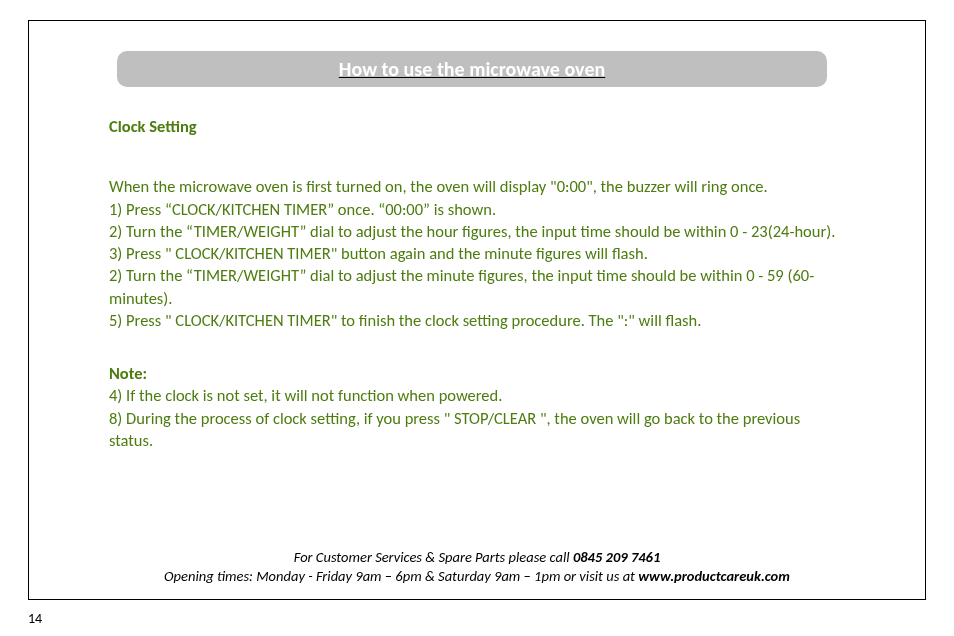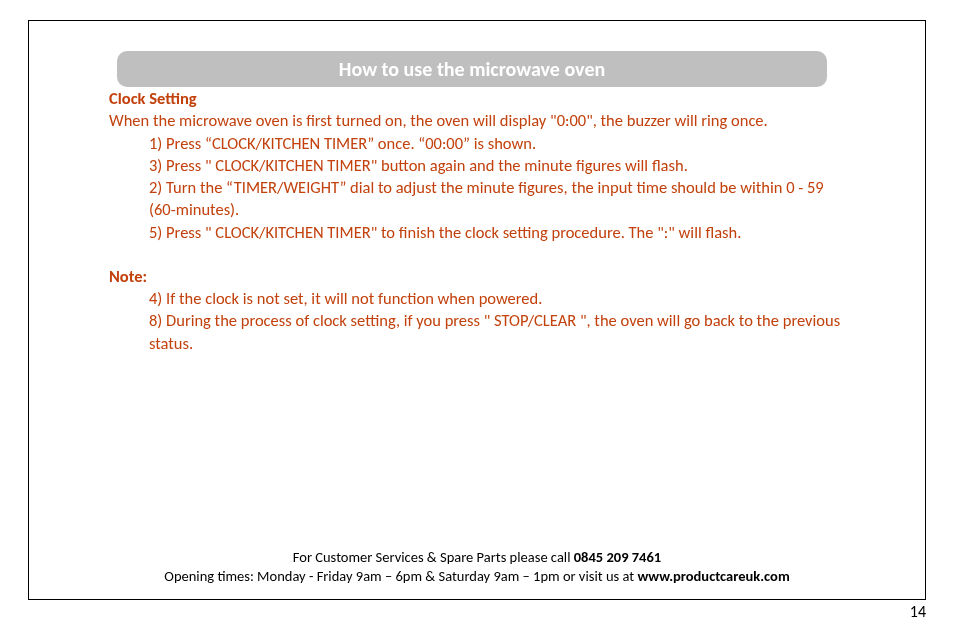--- a/index.html
+++ b/index.html
@@ -19,82 +19,86 @@
       width: 100%;
       height: 580px;
       padding: 30px 80px 16px 80px;
       position: relative;
     }
     .title-bar {
       background: #bfbfbf;
       border-radius: 10px;
       padding: 6px 10px;
       text-align: center;
+      margin-bottom: 28px;
       margin-left: 8px;
       margin-right: 18px;
+      text-decoration: underline;
     }
     .title-bar-text {
       color: #fff;
       font-weight: bold;
       font-size: 20px;
     }
     .content {
       font-size: 16.5px;
       line-height: 1.35;
-      color: #c2410c;
+      color: #4d7c0f;
     }
     .heading {
       font-weight: bold;
       margin-bottom: 0;
     }
     .intro {
       margin-bottom: 0;
+      margin-top: 38px;
     }
     .step {
       margin-bottom: 0;
-      margin-left: 40px;
     }
     .note-heading {
       font-weight: bold;
-      margin-top: 22px;
+      margin-top: 31px;
     }
     .footer {
       position: absolute;
       bottom: 12px;
       left: 0;
       right: 0;
       text-align: center;
       font-size: 14.5px;
       line-height: 1.35;
+      font-style: italic;
     }
     .footer .phone {
       font-weight: bold;
     }
     .footer .site {
       font-weight: bold;
       text-align: center;
     }
     .page-number {
-      text-align: right;
-      font-size: 16px;
-      margin-top: 2px;
+      text-align: left;
+      font-size: 14px;
+      margin-top: 10px;
     }
   </style>
 </head>
 <body>
 
 <div class="page-frame">
   <div class="title-bar">
     <span class="title-bar-text">How to use the microwave oven</span>
   </div>
 
   <div class="content">
     <div class="heading">Clock Setting</div>
     <div class="intro">When the microwave oven is first turned on, the oven will display "0:00", the buzzer will ring once.</div>
     <div class="step">1) Press “CLOCK/KITCHEN TIMER” once. “00:00” is shown.</div>
+    <div class="step">2) Turn the “TIMER/WEIGHT” dial to adjust the hour figures, the input time should be within 0 - 23(24-hour).</div>
     <div class="step">3) Press " CLOCK/KITCHEN TIMER" button again and the minute figures will flash.</div>
     <div class="step">2) Turn the “TIMER/WEIGHT” dial to adjust the minute figures, the input time should be within 0 - 59 (60-minutes).</div>
     <div class="step">5) Press " CLOCK/KITCHEN TIMER" to finish the clock setting procedure. The ":" will flash.</div>
 
     <div class="note-heading">Note:</div>
     <div class="step">4) If the clock is not set, it will not function when powered.</div>
     <div class="step">8) During the process of clock setting, if you press " STOP/CLEAR ", the oven will go back to the previous status.</div>
   </div>
 
   <div class="footer">

